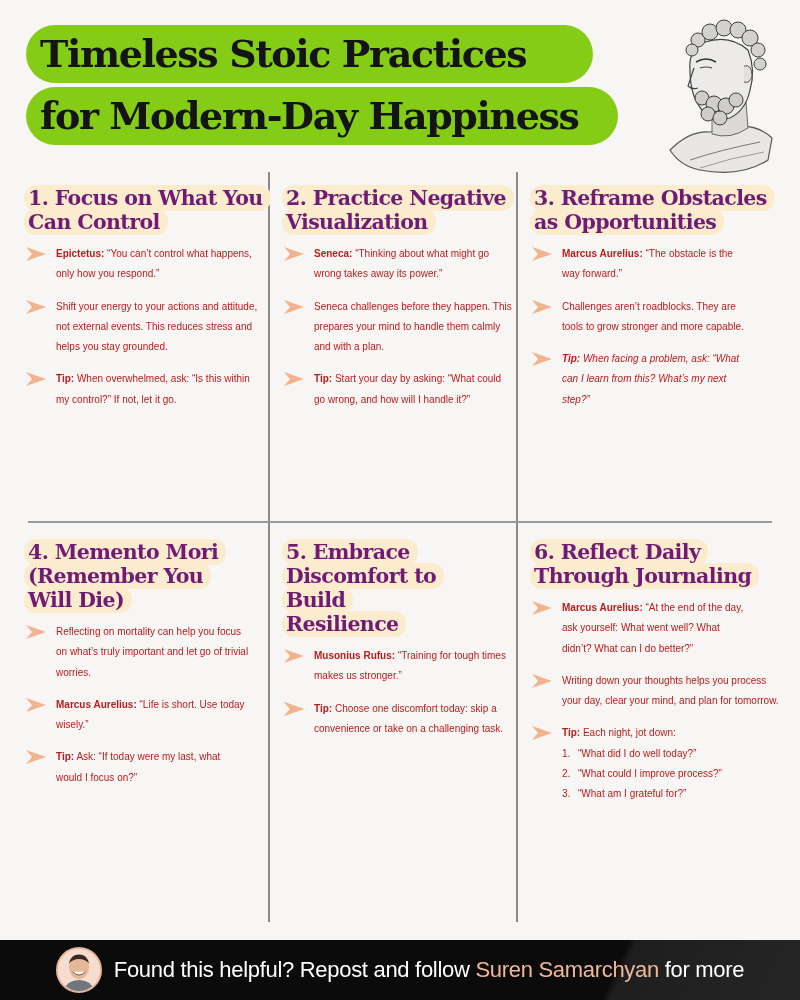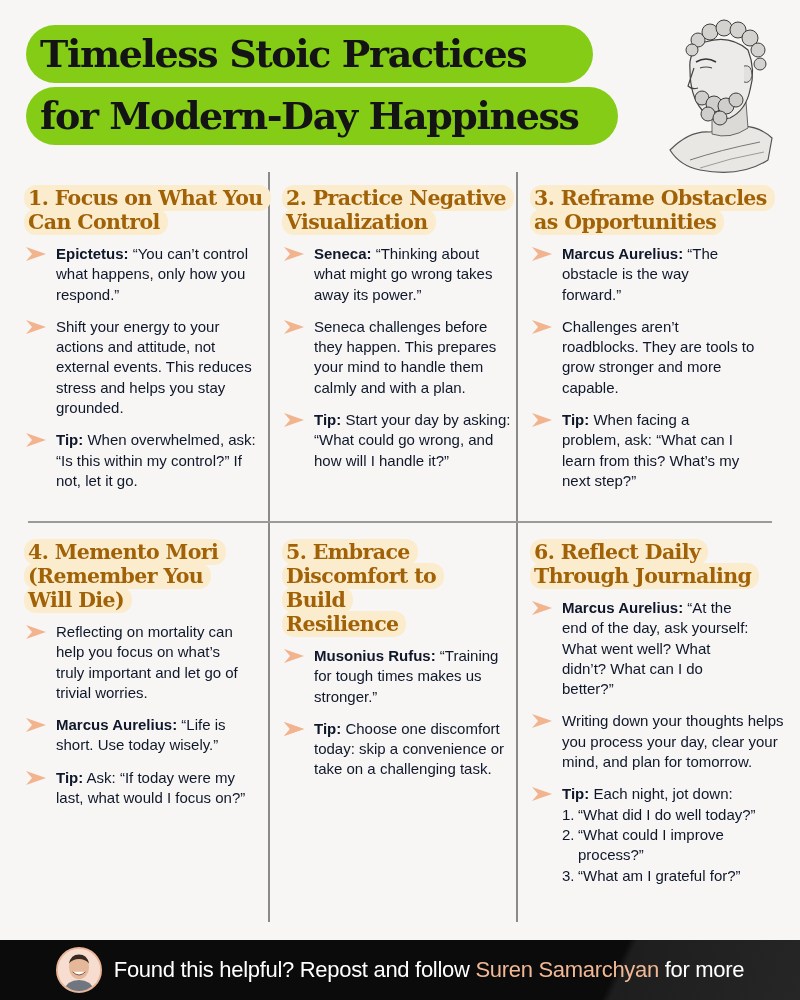--- a/index.html
+++ b/index.html
@@ -39,36 +39,36 @@
   .hline { position: absolute; height: 2px; background: #9a9a9a; }
 
   
   .cell { position: absolute; }
   .heading {
     font-family: "DejaVu Serif", serif;
     font-weight: bold;
     font-size: 20.5px;
     letter-spacing: -0.6px;
     line-height: 24px;
-    color: #a16207;
+    color: #701a75;
     margin-bottom: 10px;
   }
   .heading span.hl {
     background: #fbeccd;
     box-decoration-break: clone;
     -webkit-box-decoration-break: clone;
     padding: 1px 8px 1px 4px;
     border-radius: 12px;
   }
   .bullet {
     position: relative;
     padding-left: 32px;
-    font-size: 15px;
+    font-size: 10px;
     line-height: 20.3px;
-    color: #0f172a;
+    color: #b91c1c;
     margin-bottom: 12px;
   }
   .bullet b { font-weight: bold; }
   .arrow {
     position: absolute; left: 2px; top: 3px; width: 20px; height: 14px;
   }
   .numlist { list-style: none; margin-top: 0; }
   .numlist li { position: relative; padding-left: 16px; }
   .numlist li .n { position: absolute; left: 0; top: 0; }
 
@@ -193,21 +193,21 @@
           <path d="M0 0 L20 7 L0 14 L6 7 Z" fill="#f2b48f"></path>
         </svg>
       <b>Marcus Aurelius:</b><span> “The obstacle is the way forward.”</span>
     </div>
     <div class="bullet" style="width:225px;">
       <svg class="arrow" viewBox="0 0 20 14">
           <path d="M0 0 L20 7 L0 14 L6 7 Z" fill="#f2b48f"></path>
         </svg>
       <span>Challenges aren’t roadblocks. They are tools to grow stronger and more capable.</span>
     </div>
-    <div class="bullet" style="width:215px;">
+    <div class="bullet" style="width:215px;font-style:italic;">
       <svg class="arrow" viewBox="0 0 20 14">
           <path d="M0 0 L20 7 L0 14 L6 7 Z" fill="#f2b48f"></path>
         </svg>
       <b>Tip:</b><span> When facing a problem, ask: “What can I learn from this? What’s my next step?”</span>
     </div>
   </div>
 
   <div class="cell" style="left:24px; top:540px; width:225px;">
     <div class="heading"><span class="hl">4. Memento Mori (Remember You Will Die)</span></div>
     <div class="bullet">

